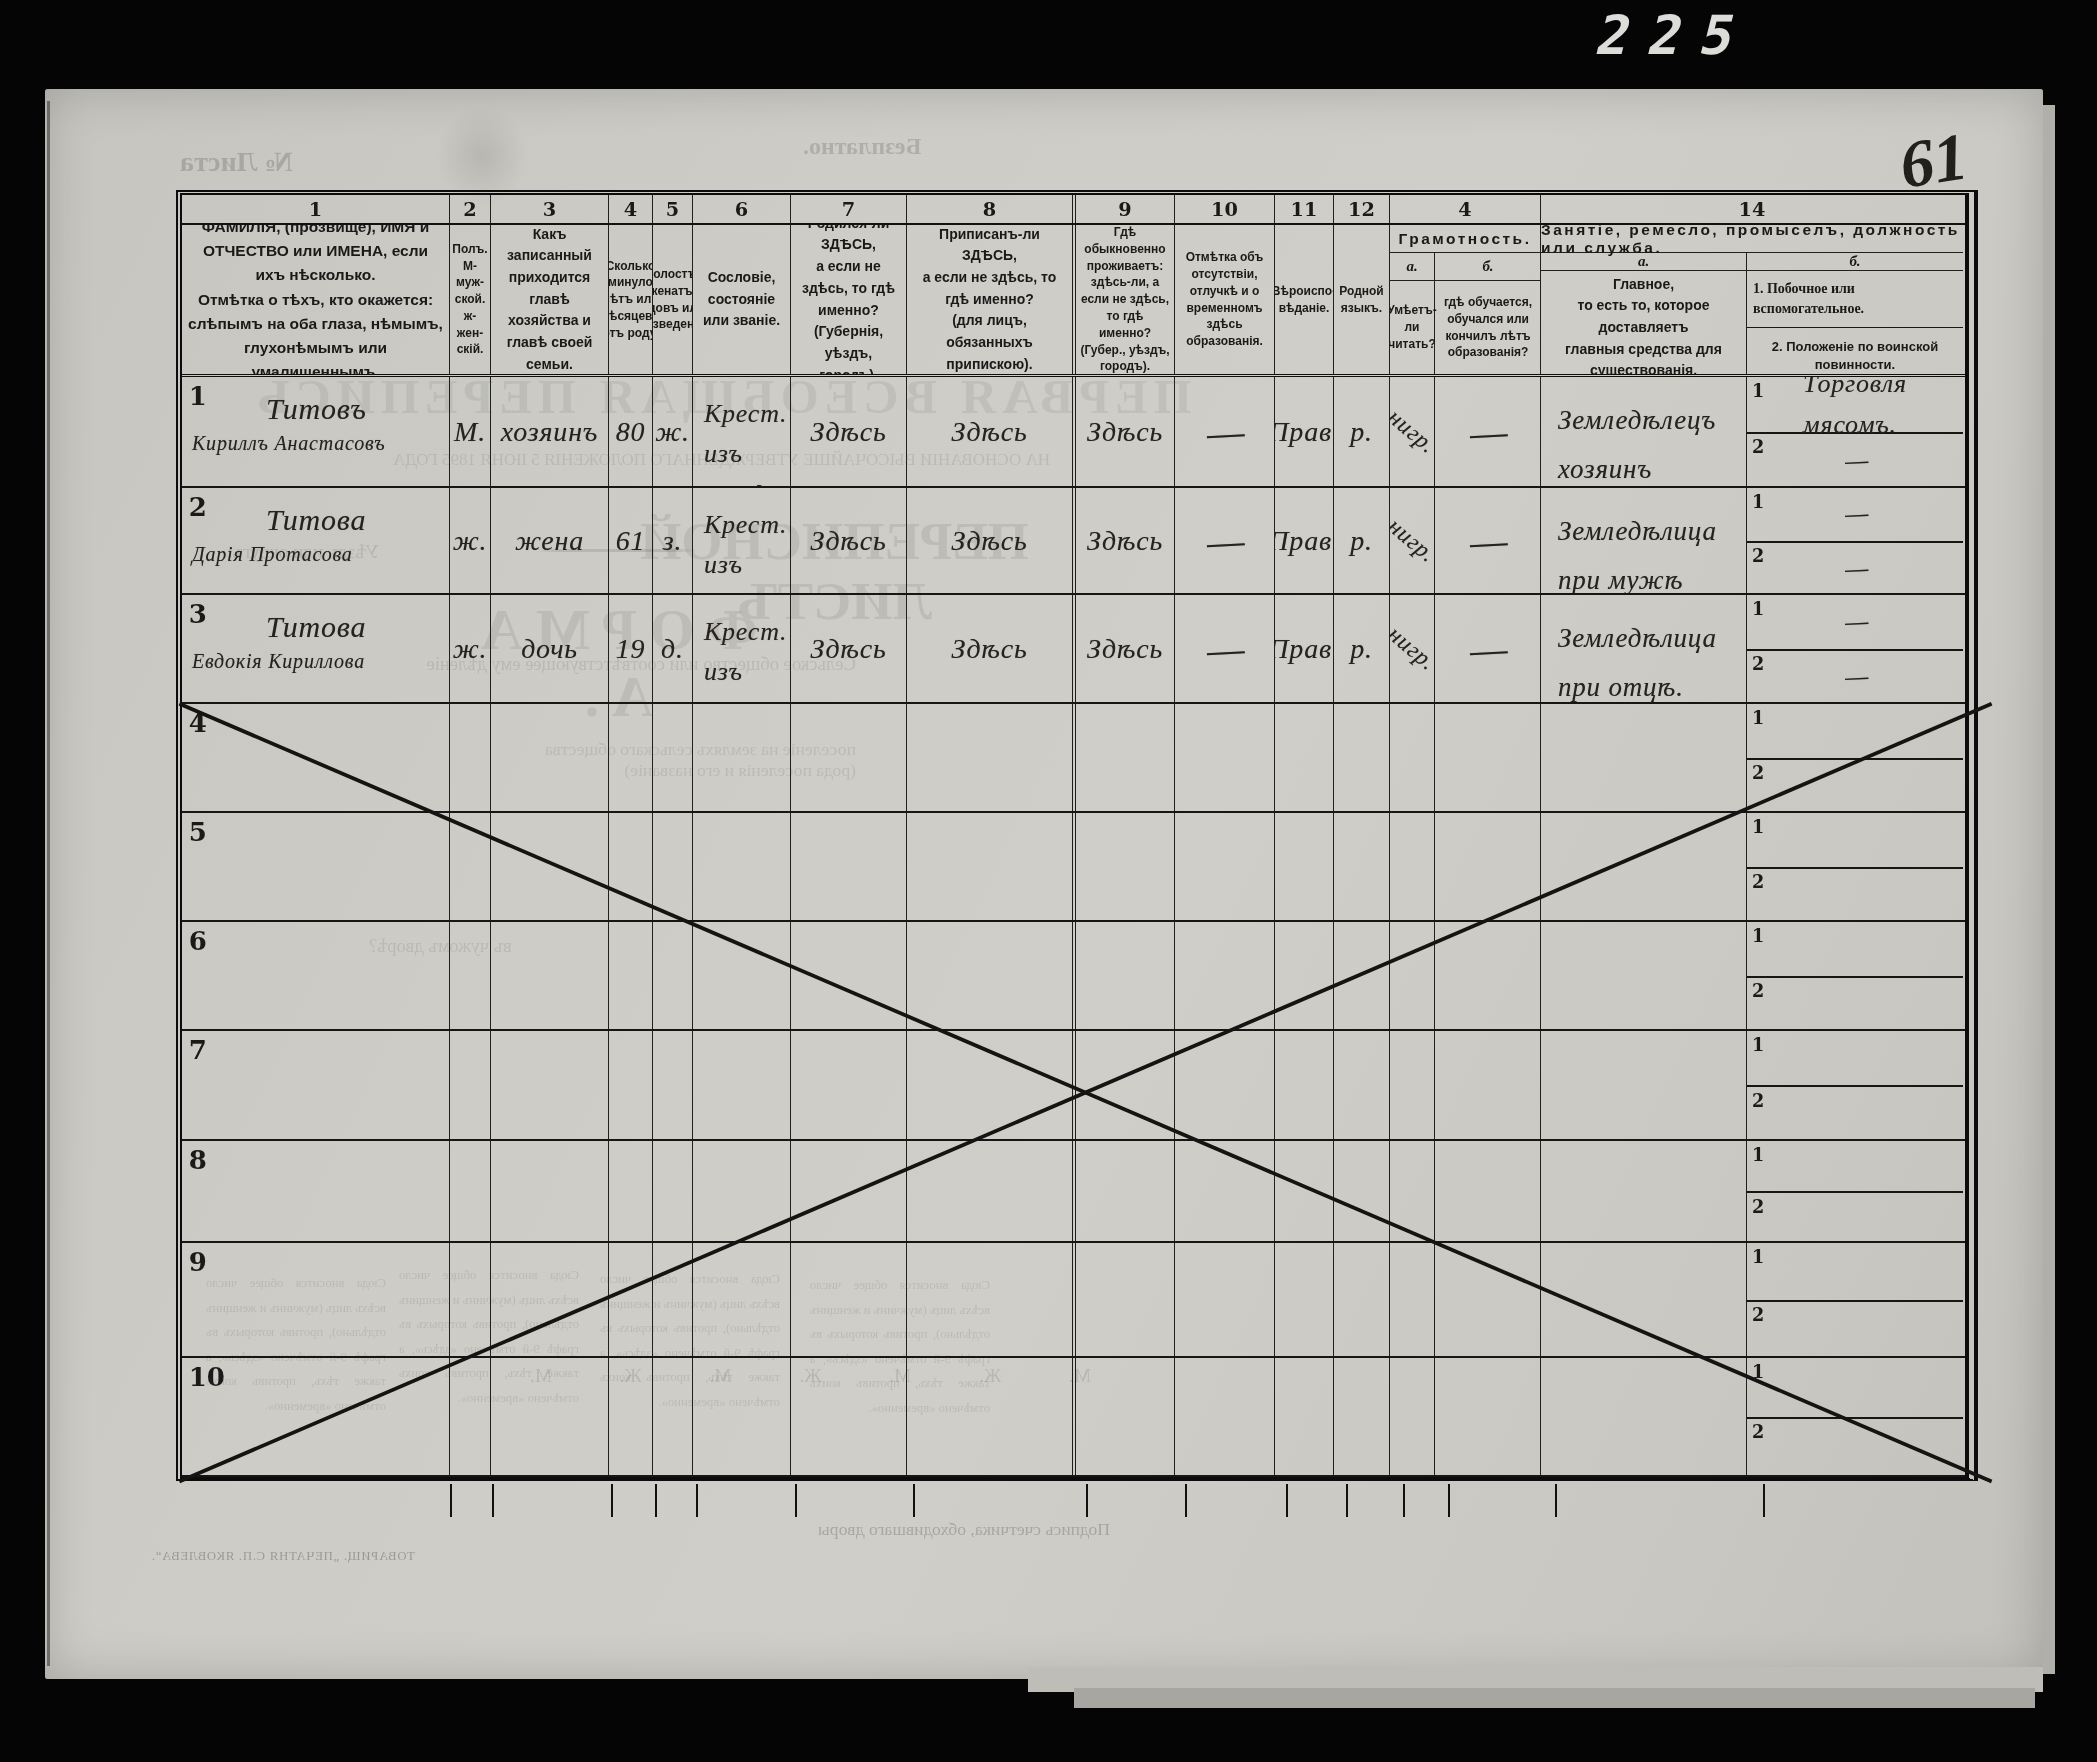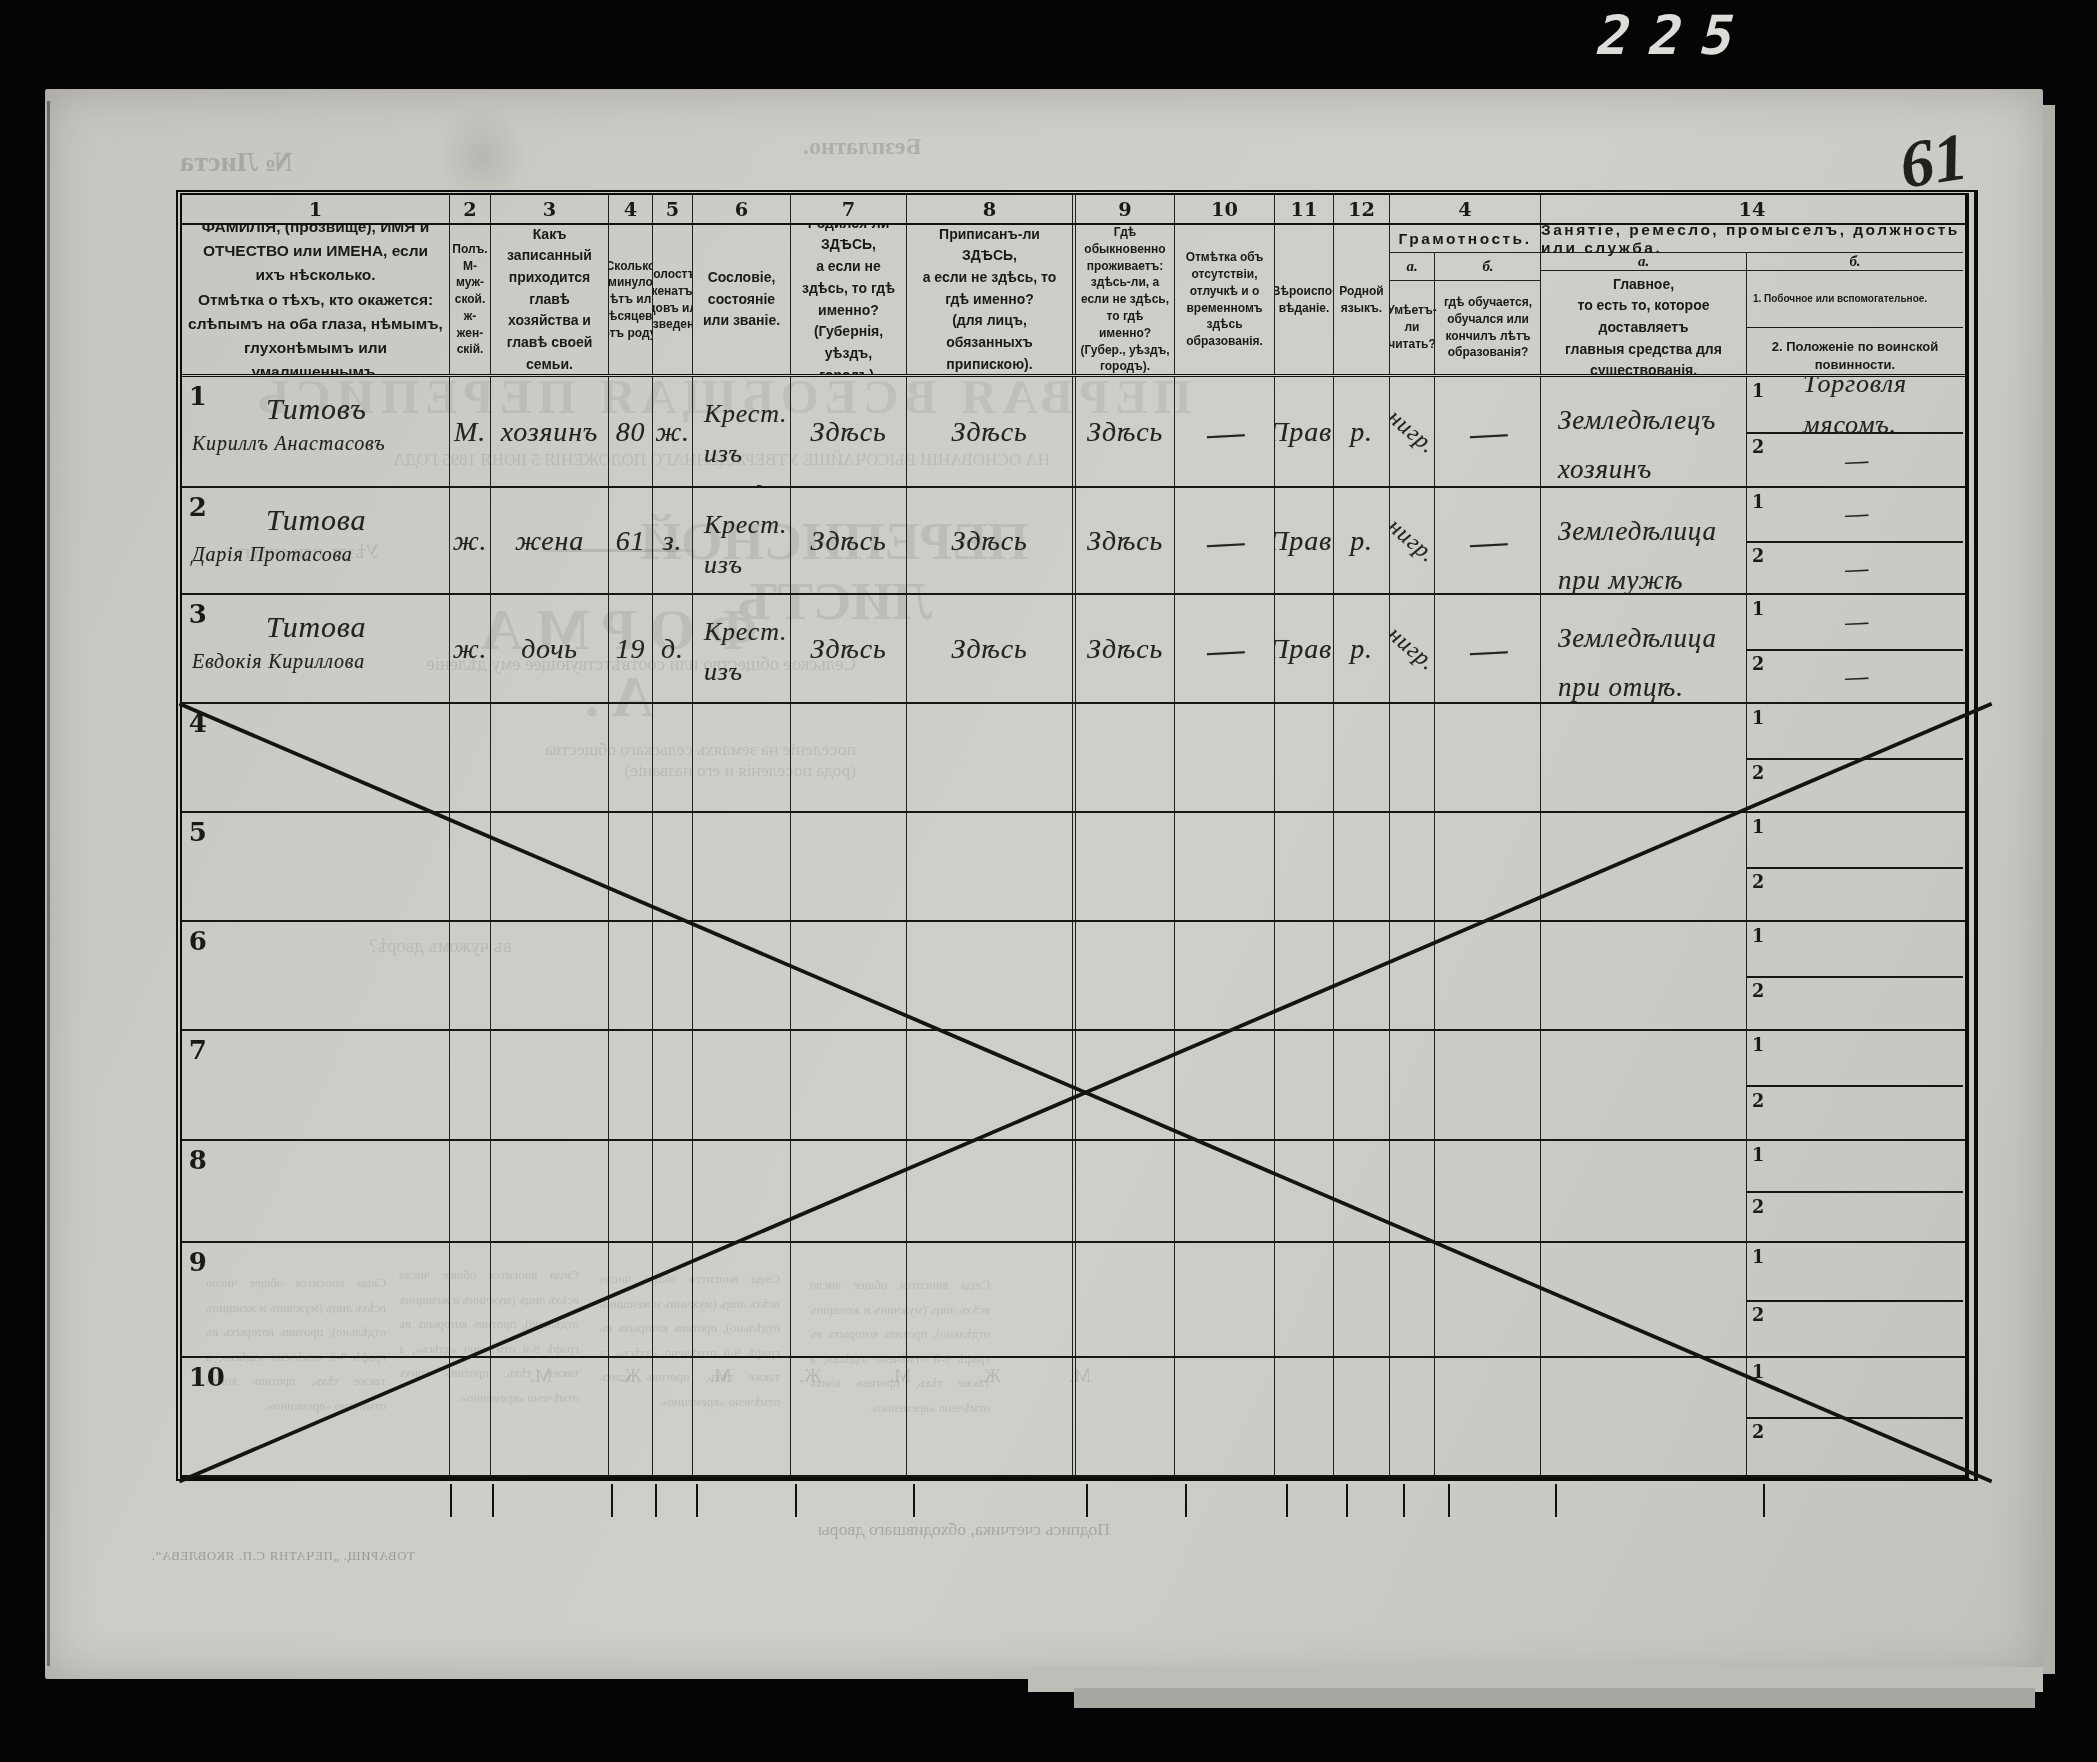--- a/index.html
+++ b/index.html
@@ -73,21 +73,21 @@
   .sub-ab div{border-right:1.3px solid #20201e;display:flex;align-items:center;justify-content:center;
     font-weight:bold;font-size:15px;font-style:italic;font-family:"Liberation Serif",serif;}
   .sub-ab div:last-child{border-right:none;}
   .sub-tx{display:grid;flex:1;}
   .sub-tx>div{border-right:1.3px solid #20201e;}
   .sub-tx>div:last-child{border-right:none;}
   .ab13{grid-template-columns:45px 106px;}
   .ab14{grid-template-columns:206px 216px;}
   .occ-b{display:flex;flex-direction:column;}
   .occ-b .ob1{height:46%;border-bottom:1.7px solid #191917;display:flex;align-items:center;padding:1.7px 5.9px;
-    font-weight:bold;font-size:10px;text-align:right;line-height:1.4;}
+    font-weight:bold;font-size:14px;text-align:left;line-height:1.4;font-family:Liberation Serif, serif;}
   .occ-b .ob2{flex:1;display:flex;align-items:center;padding:1.7px 5.9px;font-weight:bold;font-size:13px;
     text-align:center;line-height:1.4;}
 
   .body-row{border-bottom:2.1px solid #161614;}
   .rownum{position:absolute;top:4.2px;left:6.7px;font-family:"DejaVu Serif",serif;
     font-weight:bold;font-size:26px;}
   .hw{font-family:"Liberation Serif",serif;font-style:italic;color:#26231e;
     letter-spacing:0.8px;white-space:pre-line;text-shadow:0 0 0.8px rgba(38,35,30,.35);}
   .nm1{margin:15px 0 0 84px;font-size:30px;}
   .nm2{margin:5.9px 0 0 10px;font-size:20px;}

